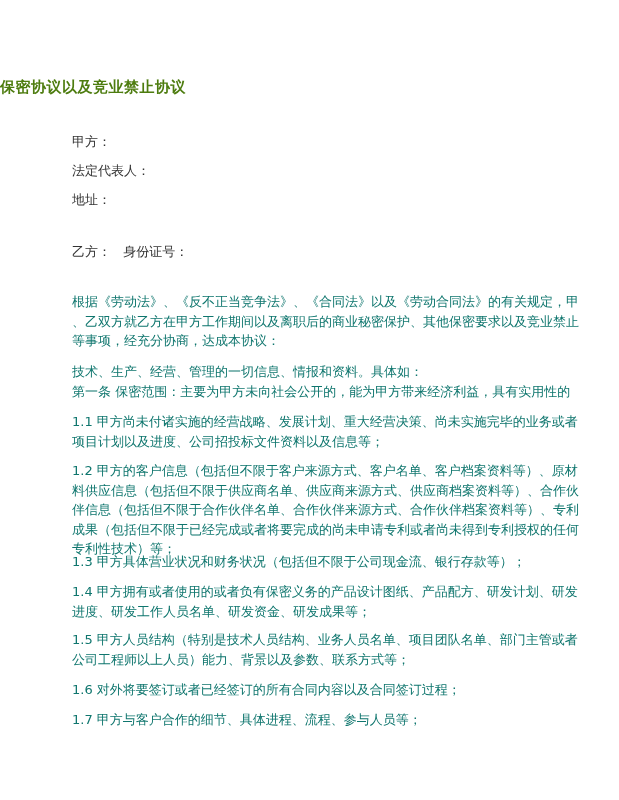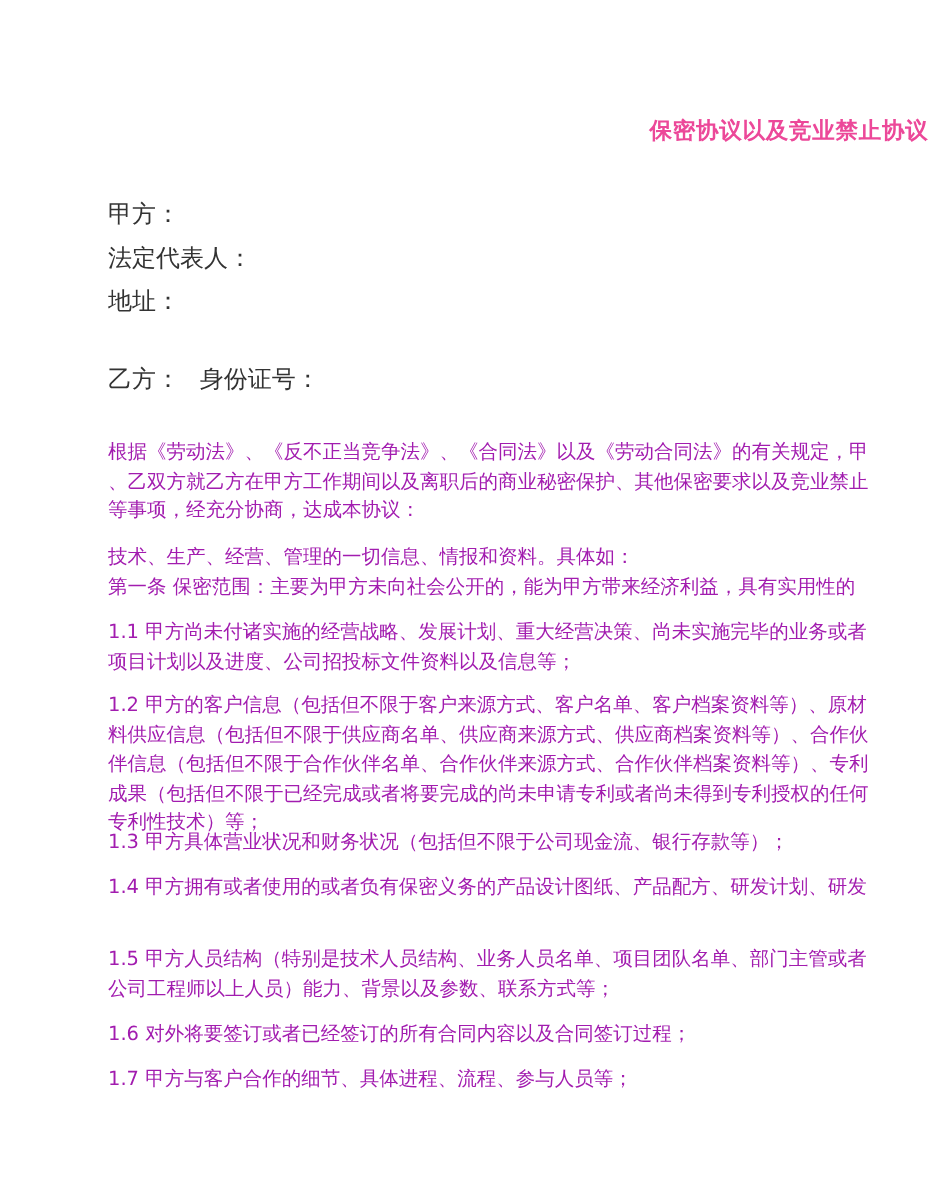--- a/index.html
+++ b/index.html
@@ -1,22 +1,22 @@
 <!DOCTYPE html>
 <html><head>
 <meta charset="utf-8">
 <style>
   html, body { margin: 0; padding: 0; background: #ffffff; }
   body { width: 619px; height: 800px; position: relative; overflow: hidden;
          font-family: "DejaVu Sans", "Liberation Sans", sans-serif; color: #2a2a2a; }
-  .title { position: absolute; top: 78px; left: 0; width: 619px; text-align: right;
-           font-size: 15px; font-weight: bold; color: #ec4899; letter-spacing: 0.5px; }
-  .field { position: absolute; left: 72px; font-size: 16px; color: #333; }
+  .title { position: absolute; top: 78px; left: 0; width: 619px; text-align: left;
+           font-size: 15px; font-weight: bold; color: #4d7c0f; letter-spacing: 0.5px; }
+  .field { position: absolute; left: 72px; font-size: 13px; color: #333; }
   .para { position: absolute; left: 72px; width: 490px; font-size: 13px;
-          line-height: 19.6px; color: #a21caf; text-align: justify; }
+          line-height: 19.6px; color: #0f766e; text-align: justify; }
   .para span { display: block; white-space: nowrap; }
 </style>
 </head>
 <body>
 
 <div class="title">保密协议以及竞业禁止协议</div>
 
 <div class="field" style="top:133px;">甲方：</div>
 <div class="field" style="top:162px;text-align:right;">法定代表人：</div>
 <div class="field" style="top:191px;">地址：</div>
@@ -49,20 +49,21 @@
   <span>成果（包括但不限于已经完成或者将要完成的尚未申请专利或者尚未得到专利授权的任何</span>
   <span>专利性技术）等；</span>
 </div>
 
 <div class="para" style="top:552px;">
   <span>1.3 甲方具体营业状况和财务状况（包括但不限于公司现金流、银行存款等）；</span>
 </div>
 
 <div class="para" style="top:582px;">
   <span>1.4 甲方拥有或者使用的或者负有保密义务的产品设计图纸、产品配方、研发计划、研发</span>
+  <span>进度、研发工作人员名单、研发资金、研发成果等；</span>
 </div>
 
 <div class="para" style="top:630px;">
   <span>1.5 甲方人员结构（特别是技术人员结构、业务人员名单、项目团队名单、部门主管或者</span>
   <span>公司工程师以上人员）能力、背景以及参数、联系方式等；</span>
 </div>
 
 <div class="para" style="top:680px;">
   <span>1.6 对外将要签订或者已经签订的所有合同内容以及合同签订过程；</span>
 </div>

